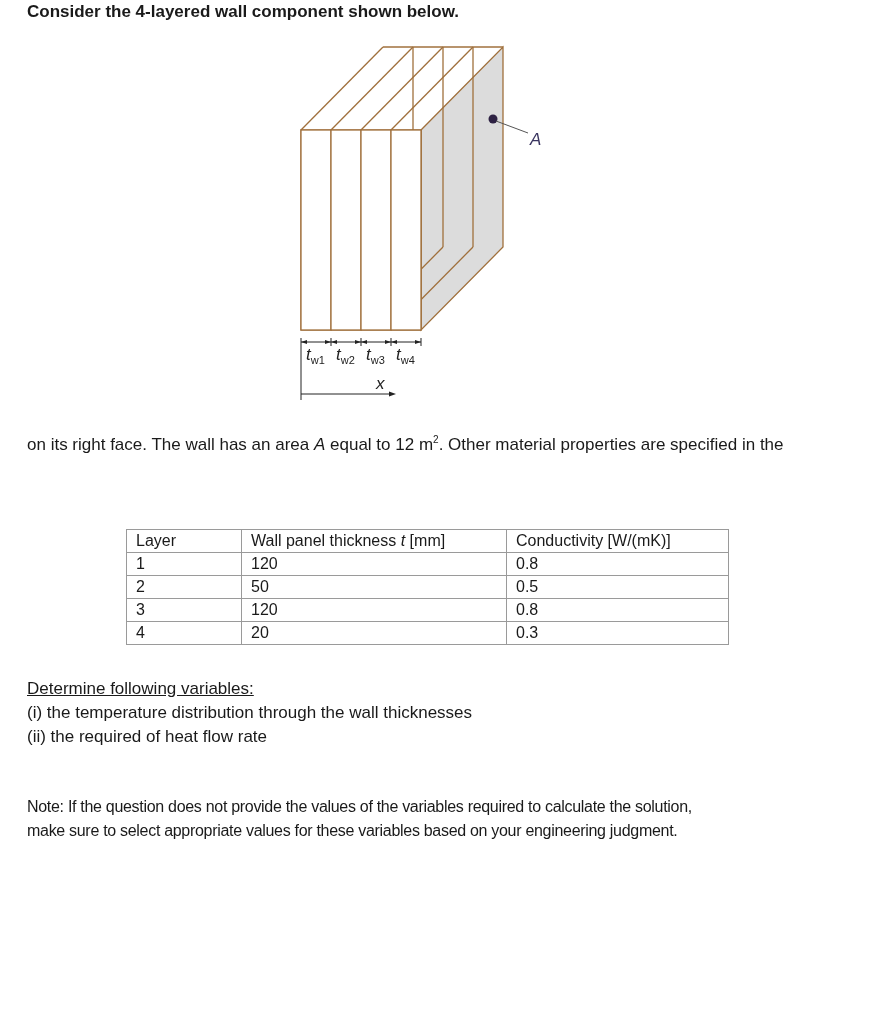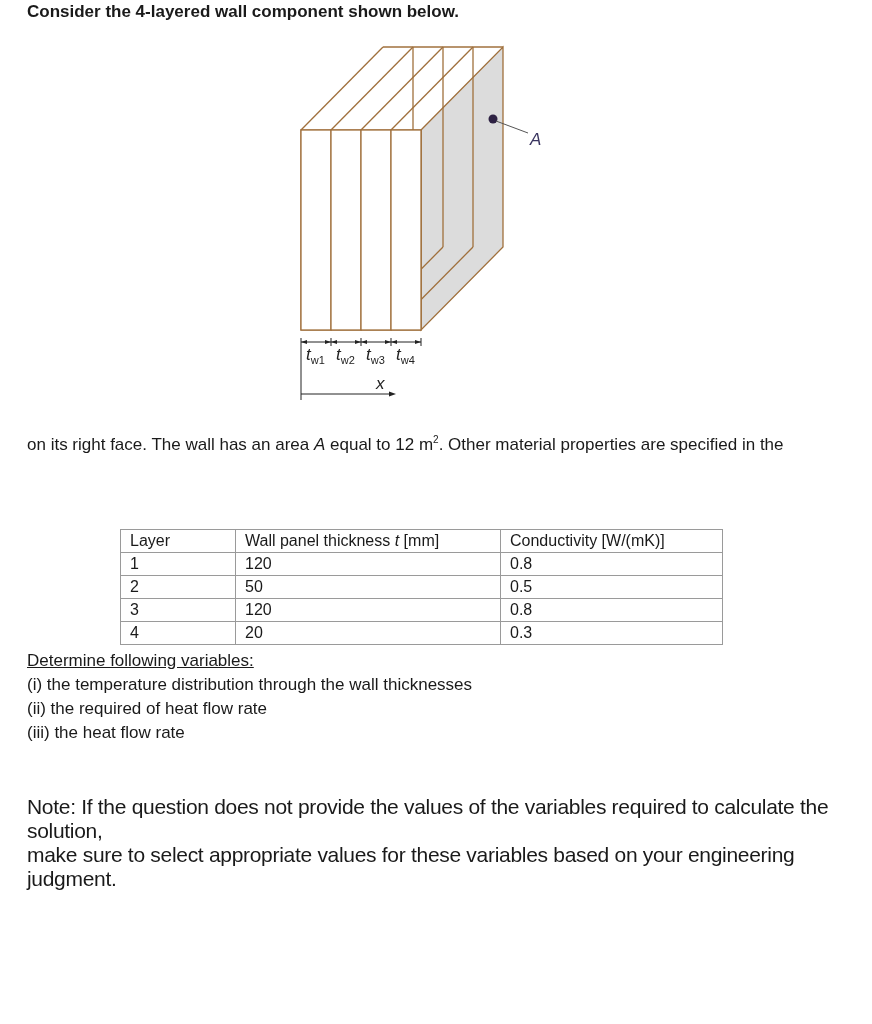--- a/index.html
+++ b/index.html
@@ -9,33 +9,33 @@
     color: #1a1a1a; font-size: 17px;
   }
   .line { position: absolute; left: 27px; white-space: nowrap; line-height: 24px; font-weight: bold; }
   #title { top: 0px; }
   #diagram { position: absolute; left: 0; top: 0; }
   .para { position: absolute; left: 27px; width: 810px; line-height: 24px; }
   #assume { top: 433px; }
   #assume sup { font-size: 10px; vertical-align: 7px; line-height: 0; }
   .deg { font-size: 10px; vertical-align: 7px; }
   table {
-    position: absolute; left: 120px; top: 529px; border-collapse: collapse;
+    position: absolute; left: 126px; top: 529px; border-collapse: collapse;
     font-size: 16px;
   }
   td {
     border: 1px solid #9a9a9a; padding: 0 0 0 9px; height: 22px; line-height: 22px;
     white-space: nowrap;
   }
   td.c1 { width: 105px; }
   td.c2 { width: 255px; }
   td.c3 { width: 212px; }
-  #determine { top: 649px; }
+  #determine { top: 677px; }
   #determine .head { text-decoration: underline; }
-  #note { top: 795px; font-size: 21px; letter-spacing: -0.3px; }
+  #note { top: 795px; font-size: 16px; letter-spacing: -0.3px; }
   em { font-style: italic; }
 </style>
 </head>
 <body>
 
 <div id="title" class="line">Consider the 4-layered wall component shown below.</div>
 
 <svg id="diagram" width="872" height="410">
 
   <polygon points="421,130 503,47 503,247 421,330" fill="#dcdcdc" stroke="#a0703c" stroke-width="1.3"></polygon>
@@ -132,19 +132,18 @@
     <td>20</td>
     <td>0.3</td>
   </tr>
 </tbody>
   </table>
 
 <div id="determine" class="para">
   <div class="head">Determine following variables:</div>
   <div>(i) the temperature distribution through the wall thicknesses</div>
   <div>(ii) the required of heat flow rate</div>
-  <div>(iii) the heat flow rate</div>
 </div>
 
 <div id="note" class="para">
   <div>Note: If the question does not provide the values of the variables required to calculate the solution,</div>
   <div>make sure to select appropriate values for these variables based on your engineering judgment.</div>
 </div>
 
 </body></html>

